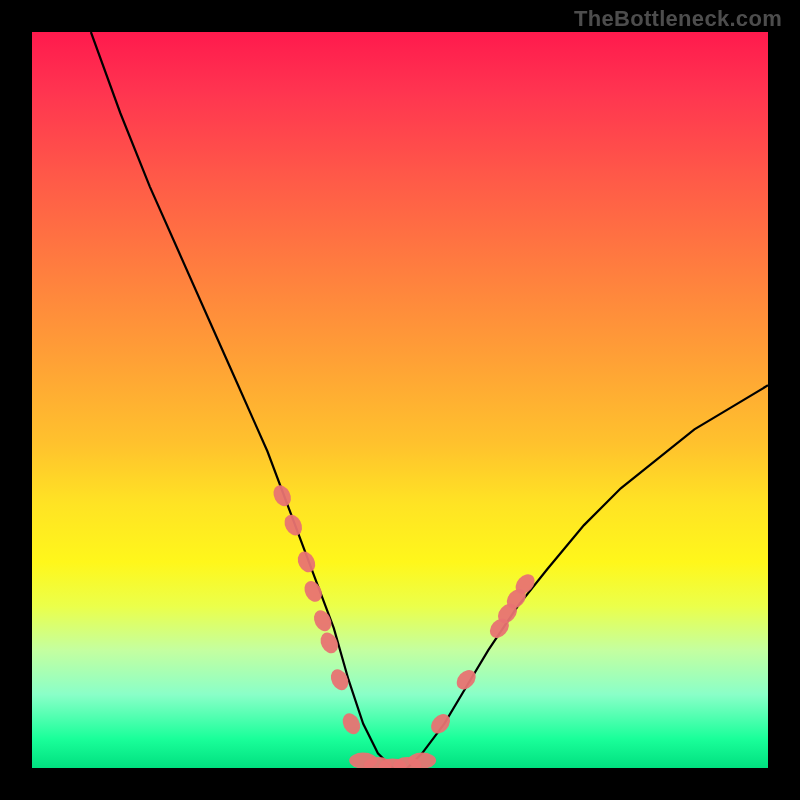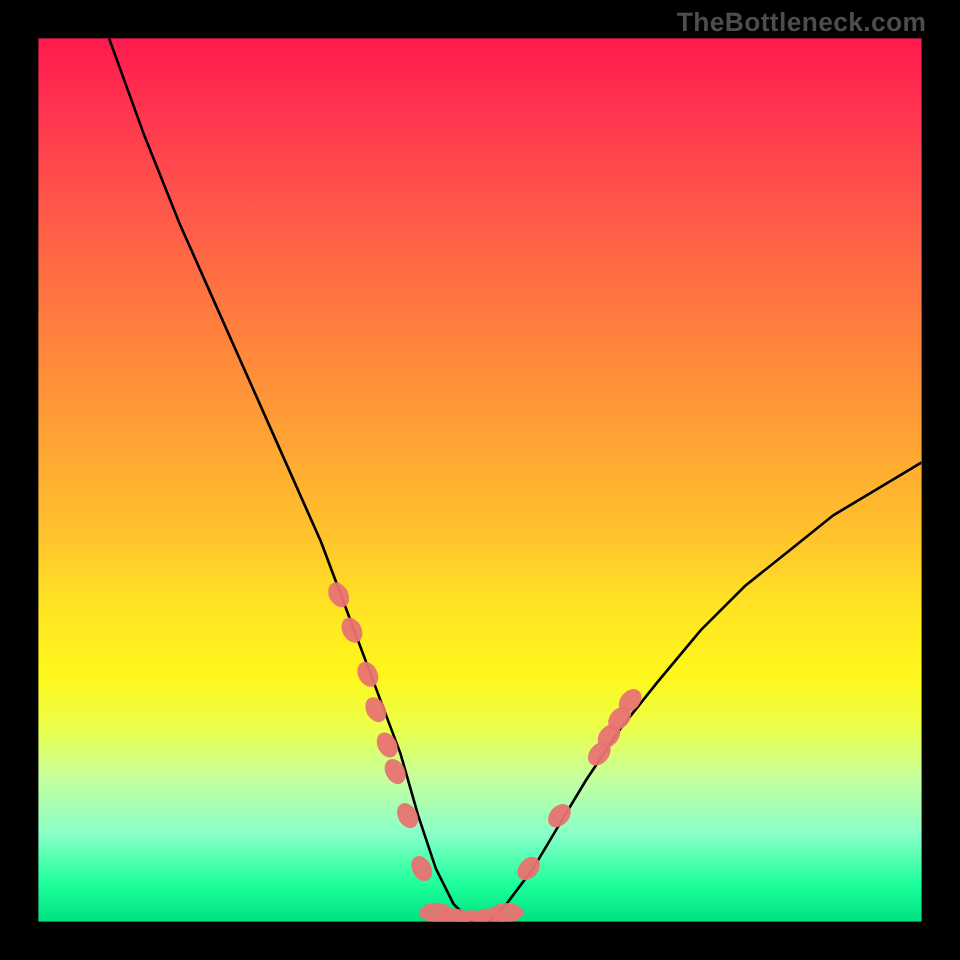--- a/index.html
+++ b/index.html
@@ -28,21 +28,21 @@
       #fff71b 72%,
       #ebff4a 78%,
       #c4ffa0 84%,
       #8affc8 90%,
       #1aff9a 96%,
       #00e07f 100%);
   }
   .watermark {
     position: absolute;
     top: 6px;
-    right: 28px;
+    right: 18px;
     font-size: 22px;
     font-weight: 600;
     color: #4d4d4d;
     letter-spacing: 0.3px;
     margin-left: 20px;
   }
   svg.plot {
     position: absolute;
     left: 0;
     top: 0;

